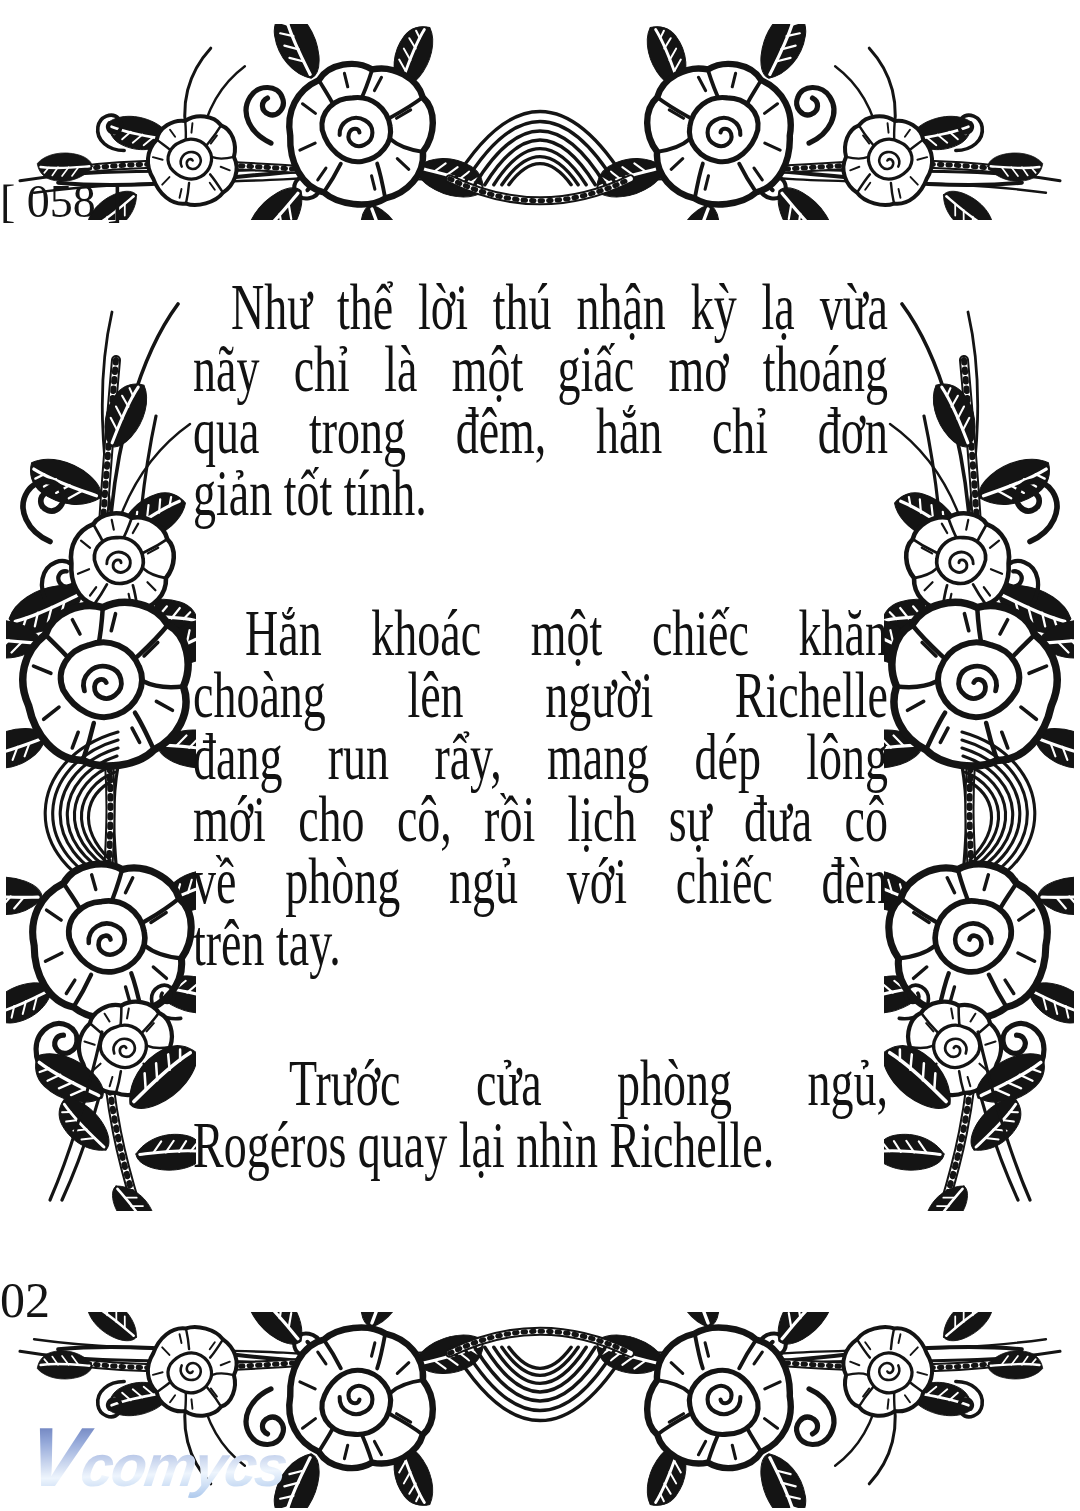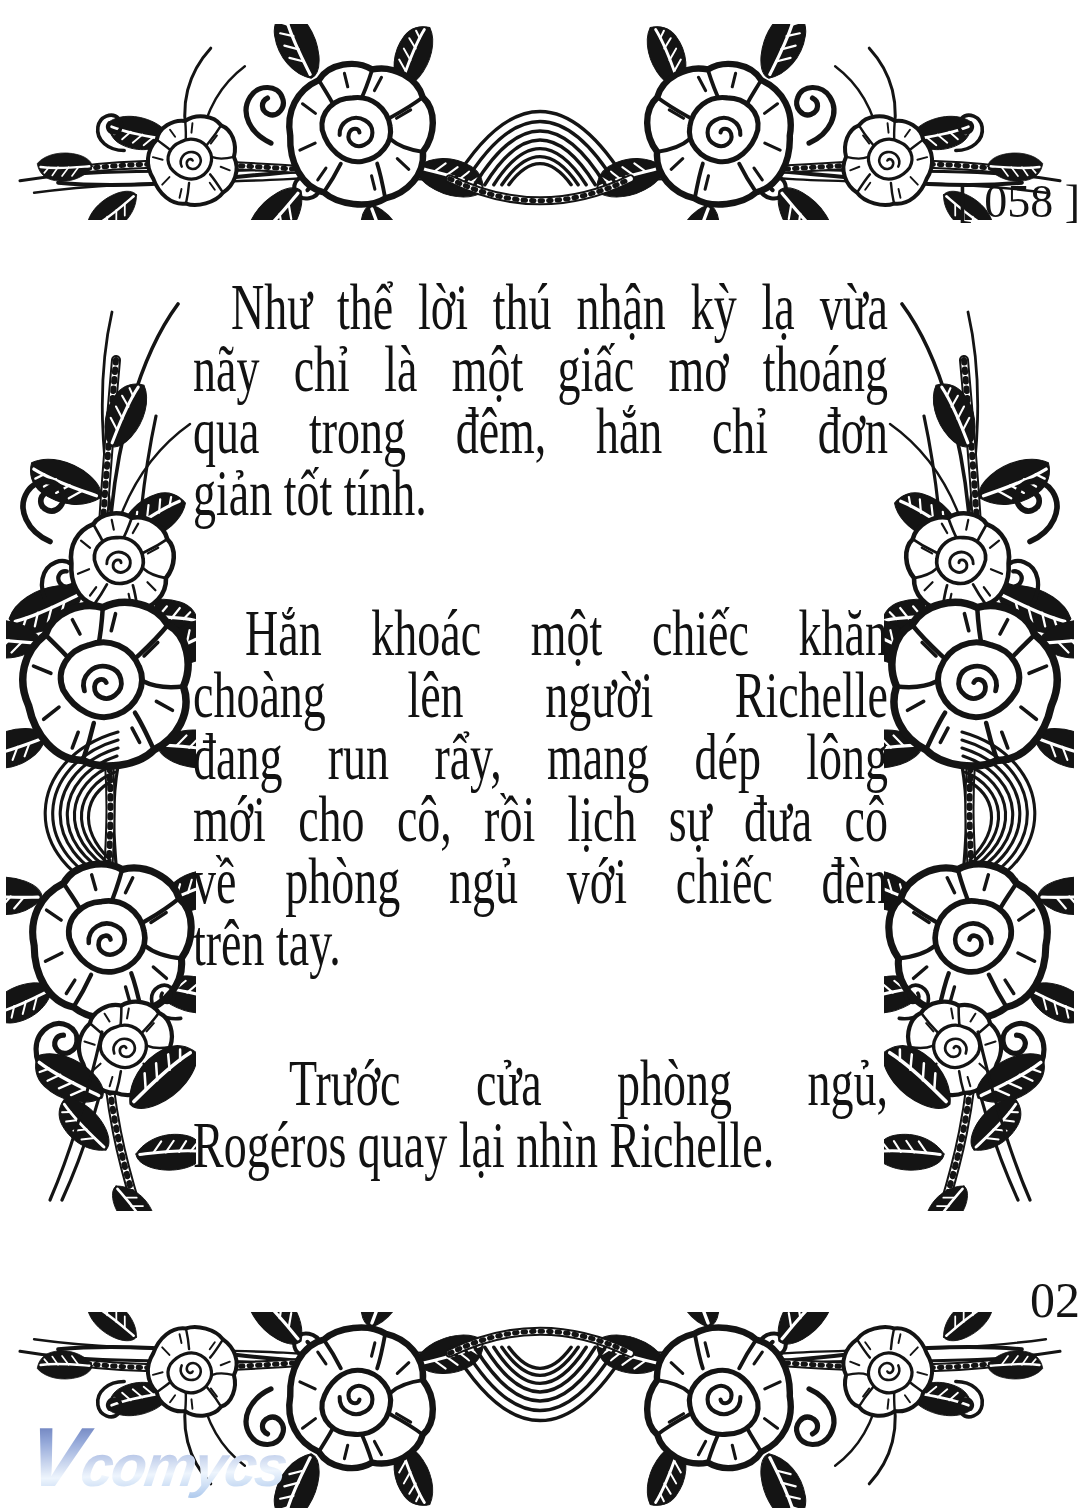--- a/index.html
+++ b/index.html
@@ -4,21 +4,21 @@
 <style>
   html,body{margin:0;padding:0;background:#ffffff;}
   .page{position:relative;width:1080px;height:1511px;background:#ffffff;overflow:hidden;}
 
   .orn{position:absolute;pointer-events:none;}
   .orn-top{left:18px;top:24px;width:1044px;height:196px;}
   .orn-bottom{left:18px;top:1312px;width:1044px;height:196px;}
   .orn-left{left:6px;top:296px;width:190px;height:915px;}
   .orn-right{left:884px;top:296px;width:190px;height:915px;}
 
-  .pgnum{position:absolute;left:0;width:100%;text-align:right;
+  .pgnum{position:absolute;left:0;width:100%;text-align:left;
          font-family:"Liberation Serif","DejaVu Serif",serif;color:#141414;}
   .pgnum-top{top:178px;font-size:46px;line-height:48px;}
   .pgnum-bottom{top:1274px;font-size:50px;line-height:52px;}
 
   .text-block{position:absolute;left:193px;top:276px;width:695px;
       transform:scaleY(1.442);transform-origin:0 0;
       font-family:"Liberation Serif","DejaVu Serif",serif;
       font-size:46px;line-height:43px;color:#121212;}
   .para{margin:0 0 54px 0;}
   .para:last-child{margin-bottom:0;}

